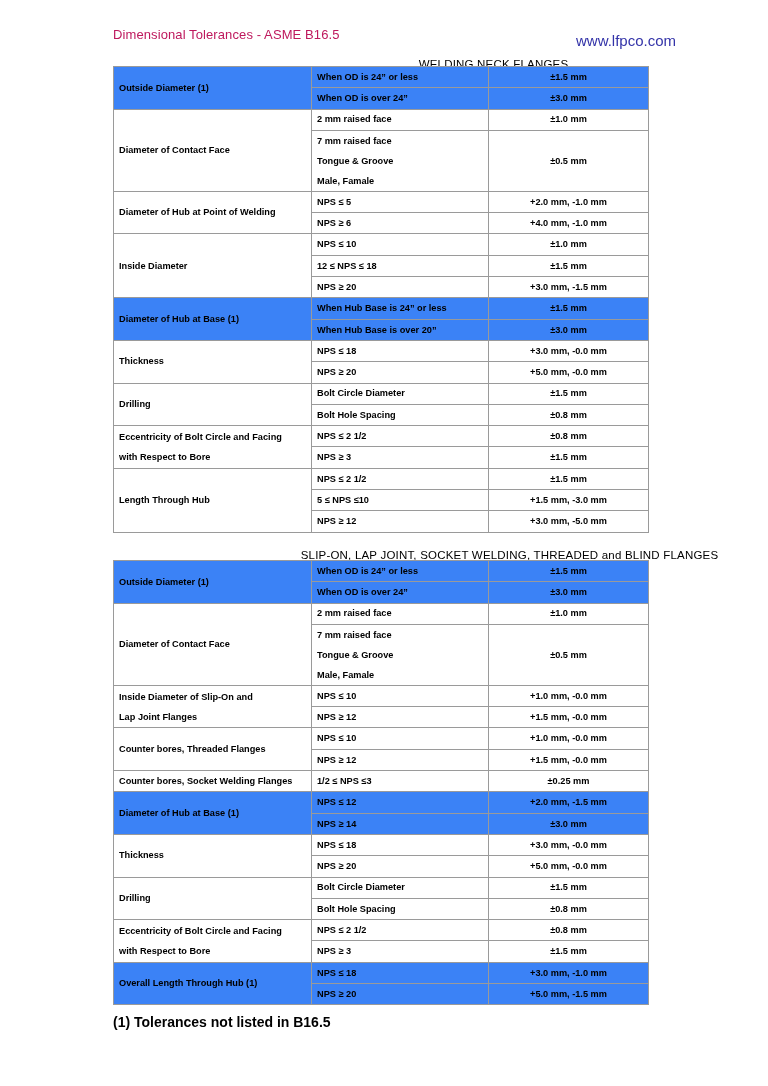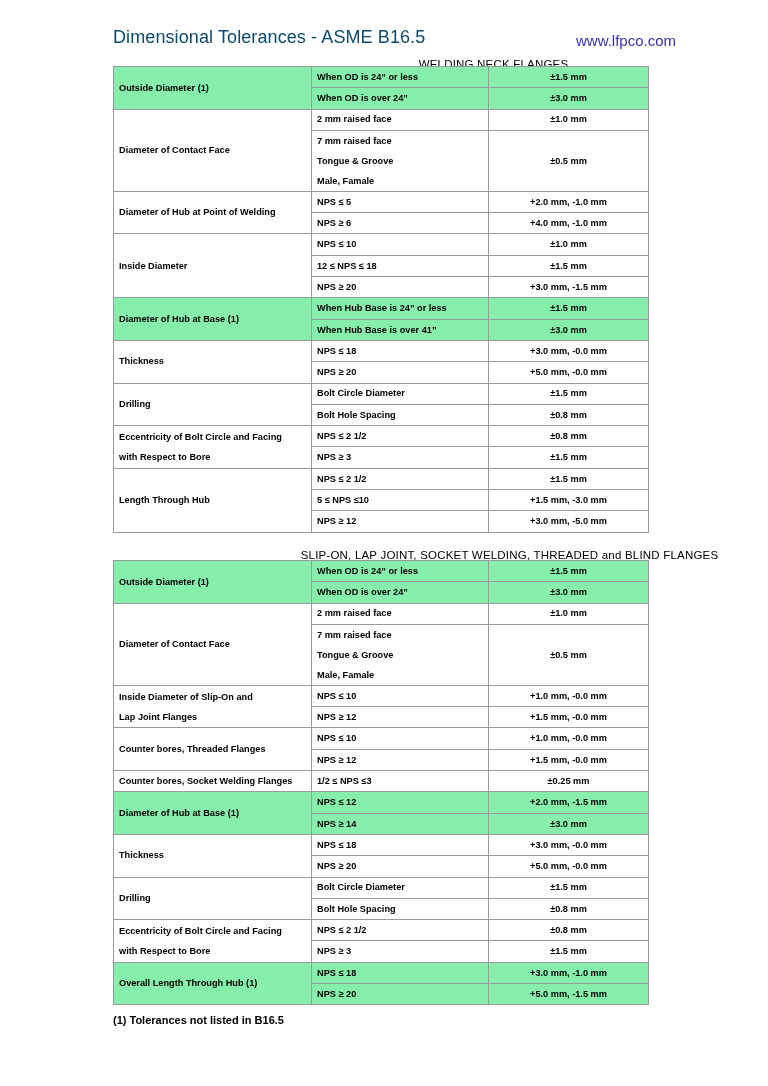--- a/index.html
+++ b/index.html
@@ -22,23 +22,23 @@
 
   
   .doc-header {
     position: relative;
     height: 44px;
     padding: 25px 92px 0 113px;
   }
   .doc-title {
     position: absolute;
     left: 113px; top: 27px;
-    font-size: 18px;
+    font-size: 13px;
     font-weight: 400;
-    color: #0c4a6e;
+    color: #be185d;
     letter-spacing: 0.1px;
     white-space: nowrap;
   }
   .doc-url {
     position: absolute;
     right: 92px; top: 32px;
     font-size: 15px;
     font-weight: 400;
     color: #3333a8;
     white-space: nowrap;
@@ -87,32 +87,32 @@
   .tol-table td.param {
     text-align: left;
   }
   .tol-table td.cond {
     text-align: left;
     padding-left: 5px;
   }
   .tol-table td.tol {
     text-align: center;
   }
-  .tol-table tr.hl td { background: #86efac; }
+  .tol-table tr.hl td { background: #3b82f6; }
   .tol-table td.hl { background: #ffff00; }
 
   
   .stack-line { display: block; height: 20px; line-height: 20px; }
 
   
   .footnote {
     position: absolute;
     left: 113px;
     top: 1014px;
-    font-size: 11px;
+    font-size: 14px;
     font-weight: bold;
     color: #000;
     white-space: nowrap;
   }
 </style>
 </head>
 <body>
 
 <div class="page">
 
@@ -173,21 +173,21 @@
         <tr>
           <td class="cond">NPS ≥ 20</td>
           <td class="tol">+3.0 mm, -1.5 mm</td>
         </tr>
         <tr class="hl">
           <td class="param hl" rowspan="2">Diameter of Hub at Base (1)</td>
           <td class="cond hl">When Hub Base is 24” or less</td>
           <td class="tol hl">±1.5 mm</td>
         </tr>
         <tr class="hl">
-          <td class="cond hl">When Hub Base is over 41”</td>
+          <td class="cond hl">When Hub Base is over 20”</td>
           <td class="tol hl">±3.0 mm</td>
         </tr>
         <tr>
           <td class="param" rowspan="2">Thickness</td>
           <td class="cond">NPS ≤ 18</td>
           <td class="tol">+3.0 mm, -0.0 mm</td>
         </tr>
         <tr>
           <td class="cond">NPS ≥ 20</td>
           <td class="tol">+5.0 mm, -0.0 mm</td>

